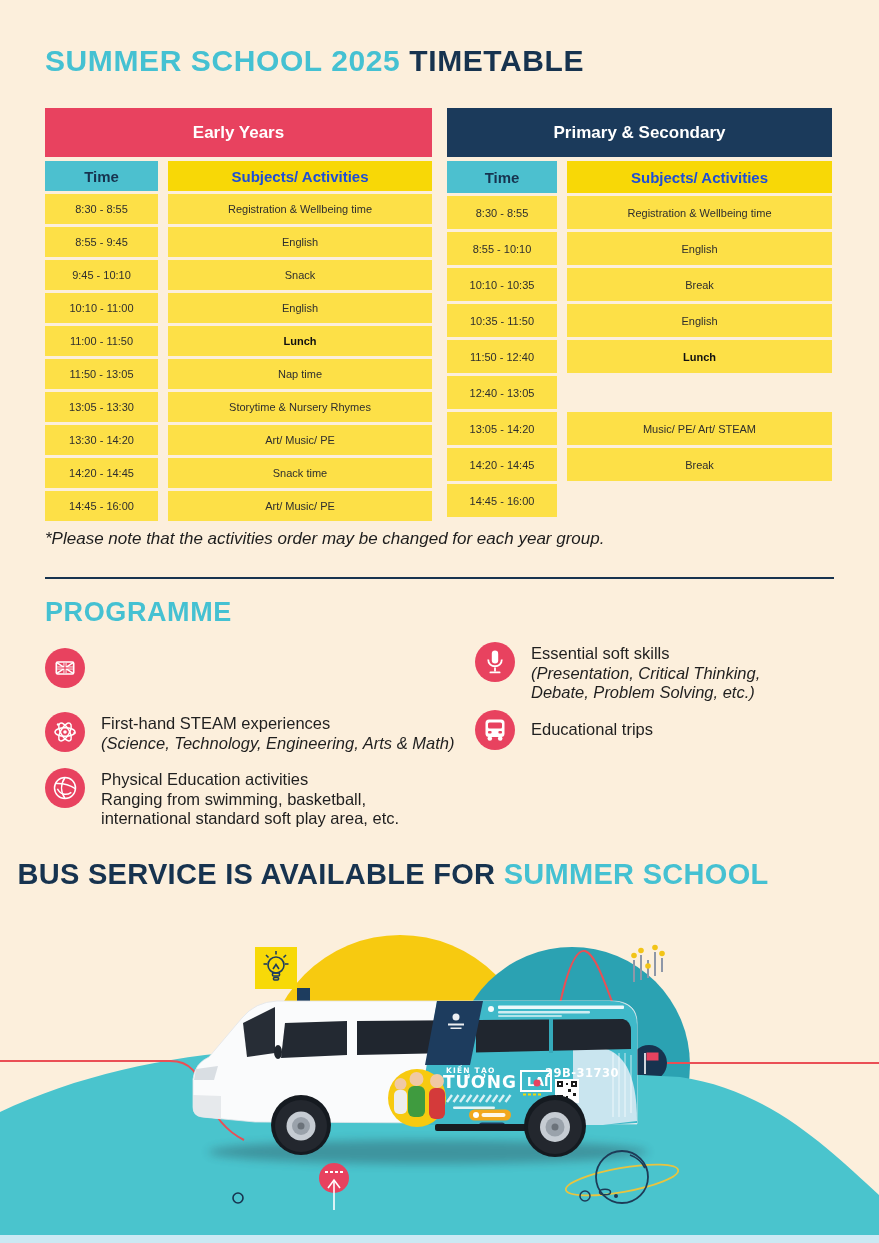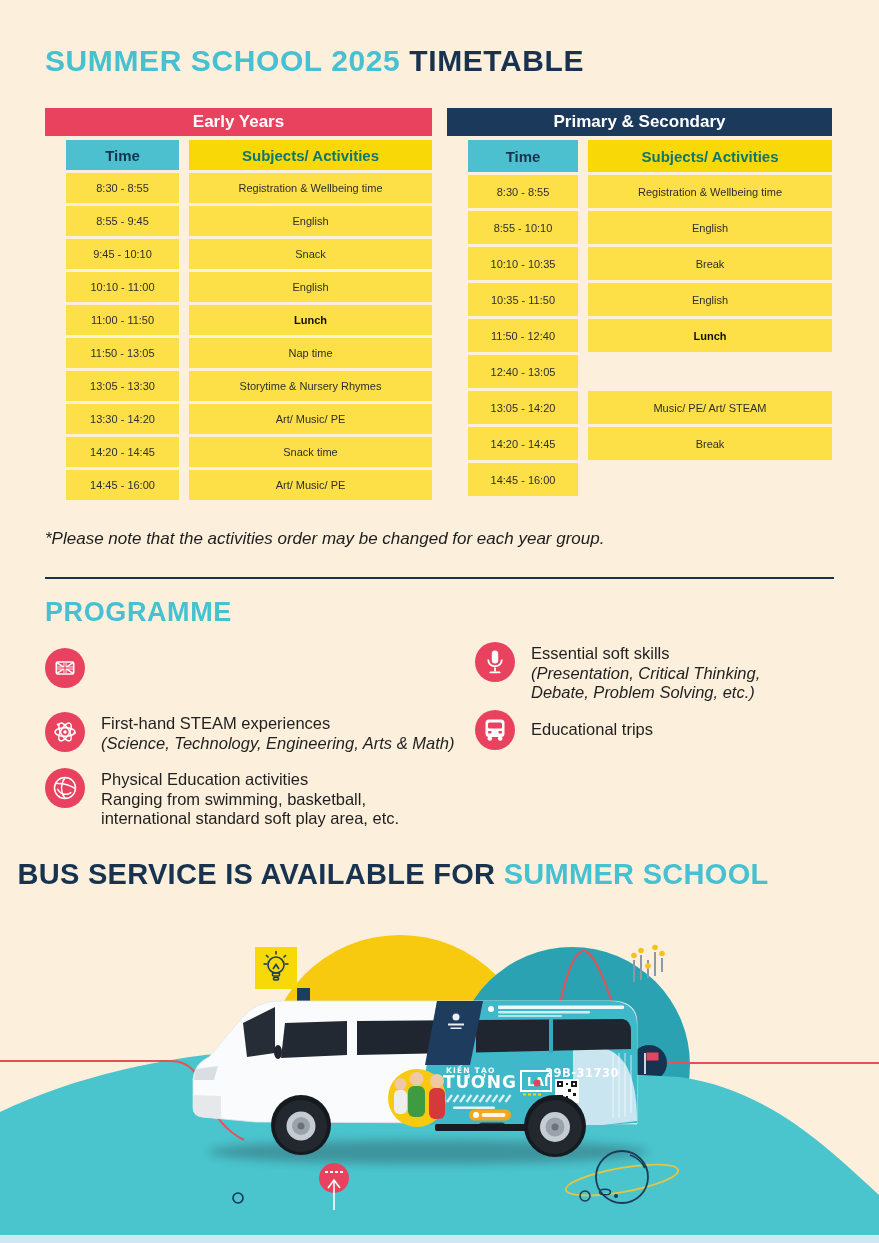--- a/index.html
+++ b/index.html
@@ -6,32 +6,32 @@
   #page{position:relative;width:879px;height:1243px;background:#fcefdc;overflow:hidden;
         font-family:"Liberation Sans",sans-serif;}
   
   .main-title{position:absolute;left:45px;top:44px;font-size:30px;font-weight:700;
               letter-spacing:.6px;color:#45c1d2;white-space:nowrap;}
   .main-title .dark{color:#17334f;}
   
   .tbl{position:absolute;}
   .tbl.early{left:45px;top:108px;width:387px;}
   .tbl.prim{left:447px;top:108px;width:385px;}
-  .t-head{height:28px;margin-bottom:4px;display:flex;align-items:center;justify-content:center;
+  .t-head{height:49px;margin-bottom:4px;display:flex;align-items:center;justify-content:center;
           color:#fff;font-weight:700;font-size:17px;}
   .t-head.red{background:#e8425f;}
   .t-head.navy{background:#1b3a5b;}
-  .t-cols,.t-row{display:flex;gap:10px;margin-bottom:3px;margin-left:21px;}
+  .t-cols,.t-row{display:flex;gap:10px;margin-bottom:3px;}
   .early .t-cols>div{height:30px;} .early .t-row>div{height:30px;}
   .prim  .t-cols>div{height:32px;} .prim  .t-row>div{height:33px;}
   .c-time{width:113px;flex:none;display:flex;align-items:center;justify-content:center;}
   .prim .c-time{width:110px;}
   .c-act{flex:1;display:flex;align-items:center;justify-content:center;text-align:center;}
   .t-cols .c-time{background:#4cc0cf;color:#17334f;font-weight:700;font-size:15px;}
-  .t-cols .c-act{background:#f8d806;color:#0f766e;font-weight:700;font-size:15px;}
+  .t-cols .c-act{background:#f8d806;color:#1d4ed8;font-weight:700;font-size:15px;}
   .t-row .c-time,.t-row .c-act{background:#fde047;color:#2e2e2e;font-size:11px;}
   .t-row .bold{font-weight:700;color:#101010;}
   
   .note{position:absolute;left:45px;top:529px;font-size:17px;font-style:italic;color:#1d1d1d;}
   .divider{position:absolute;left:45px;top:577px;width:789px;height:2px;background:#17334f;}
   
   .prog-h{position:absolute;left:45px;top:597px;font-size:27px;font-weight:700;
           letter-spacing:.6px;color:#45c1d2;}
   .pitem{position:absolute;display:flex;gap:16px;}
   .pitem .picon{width:40px;height:40px;flex:none;}

